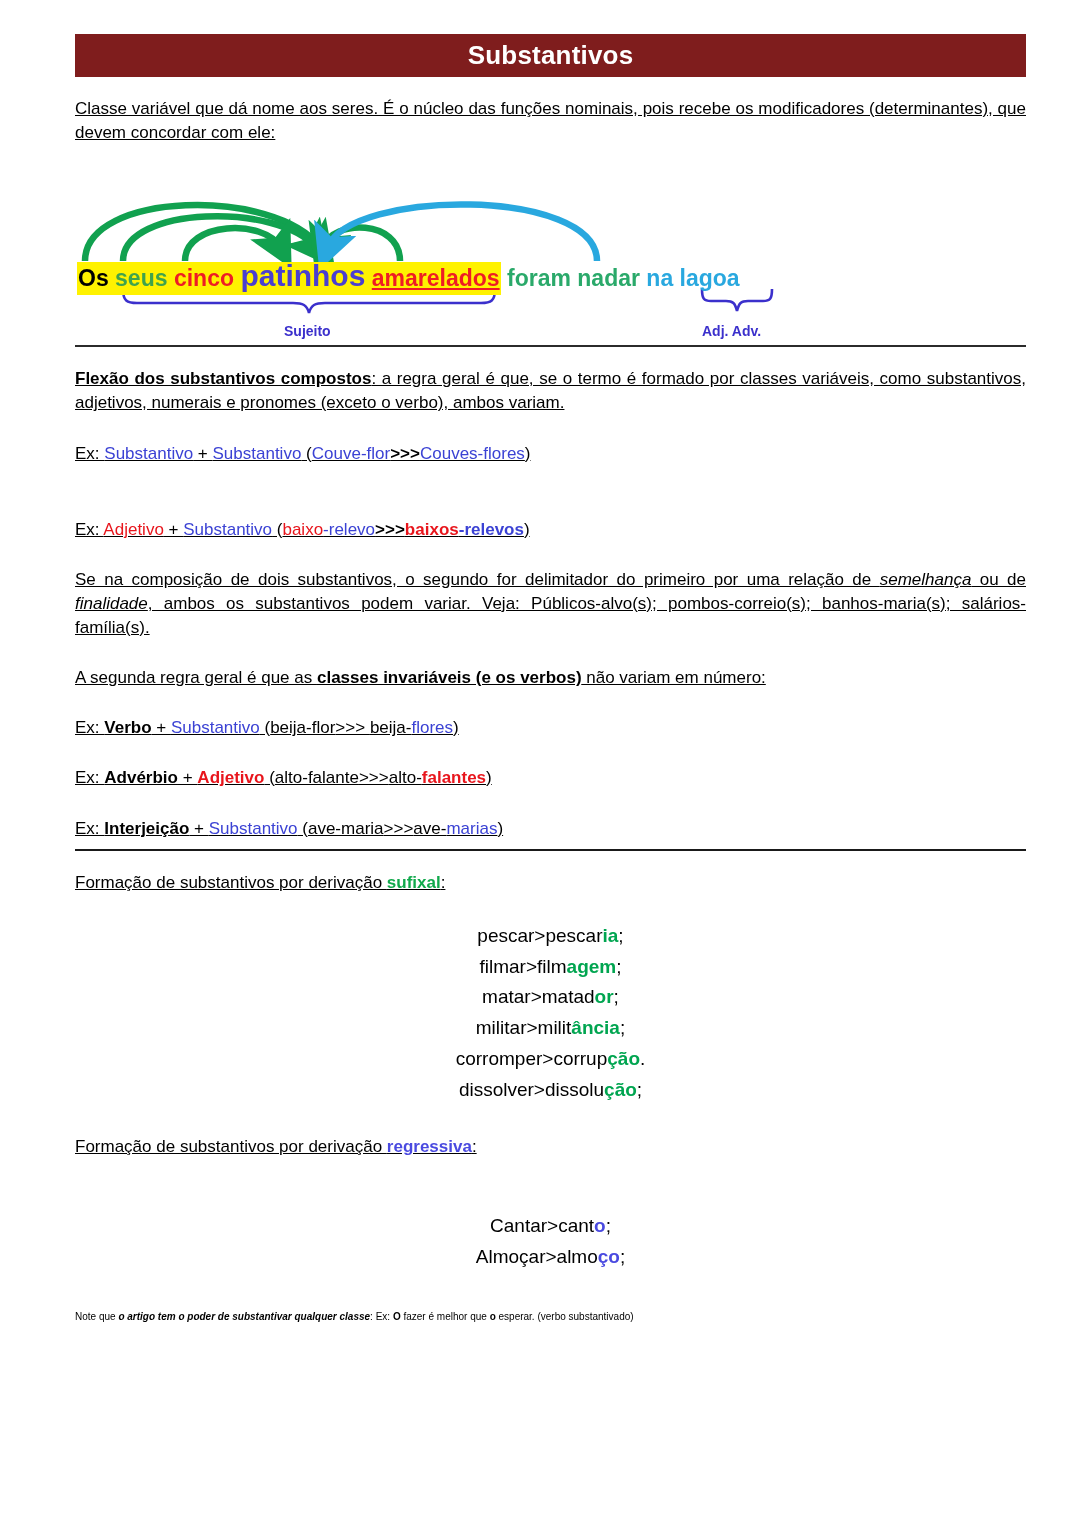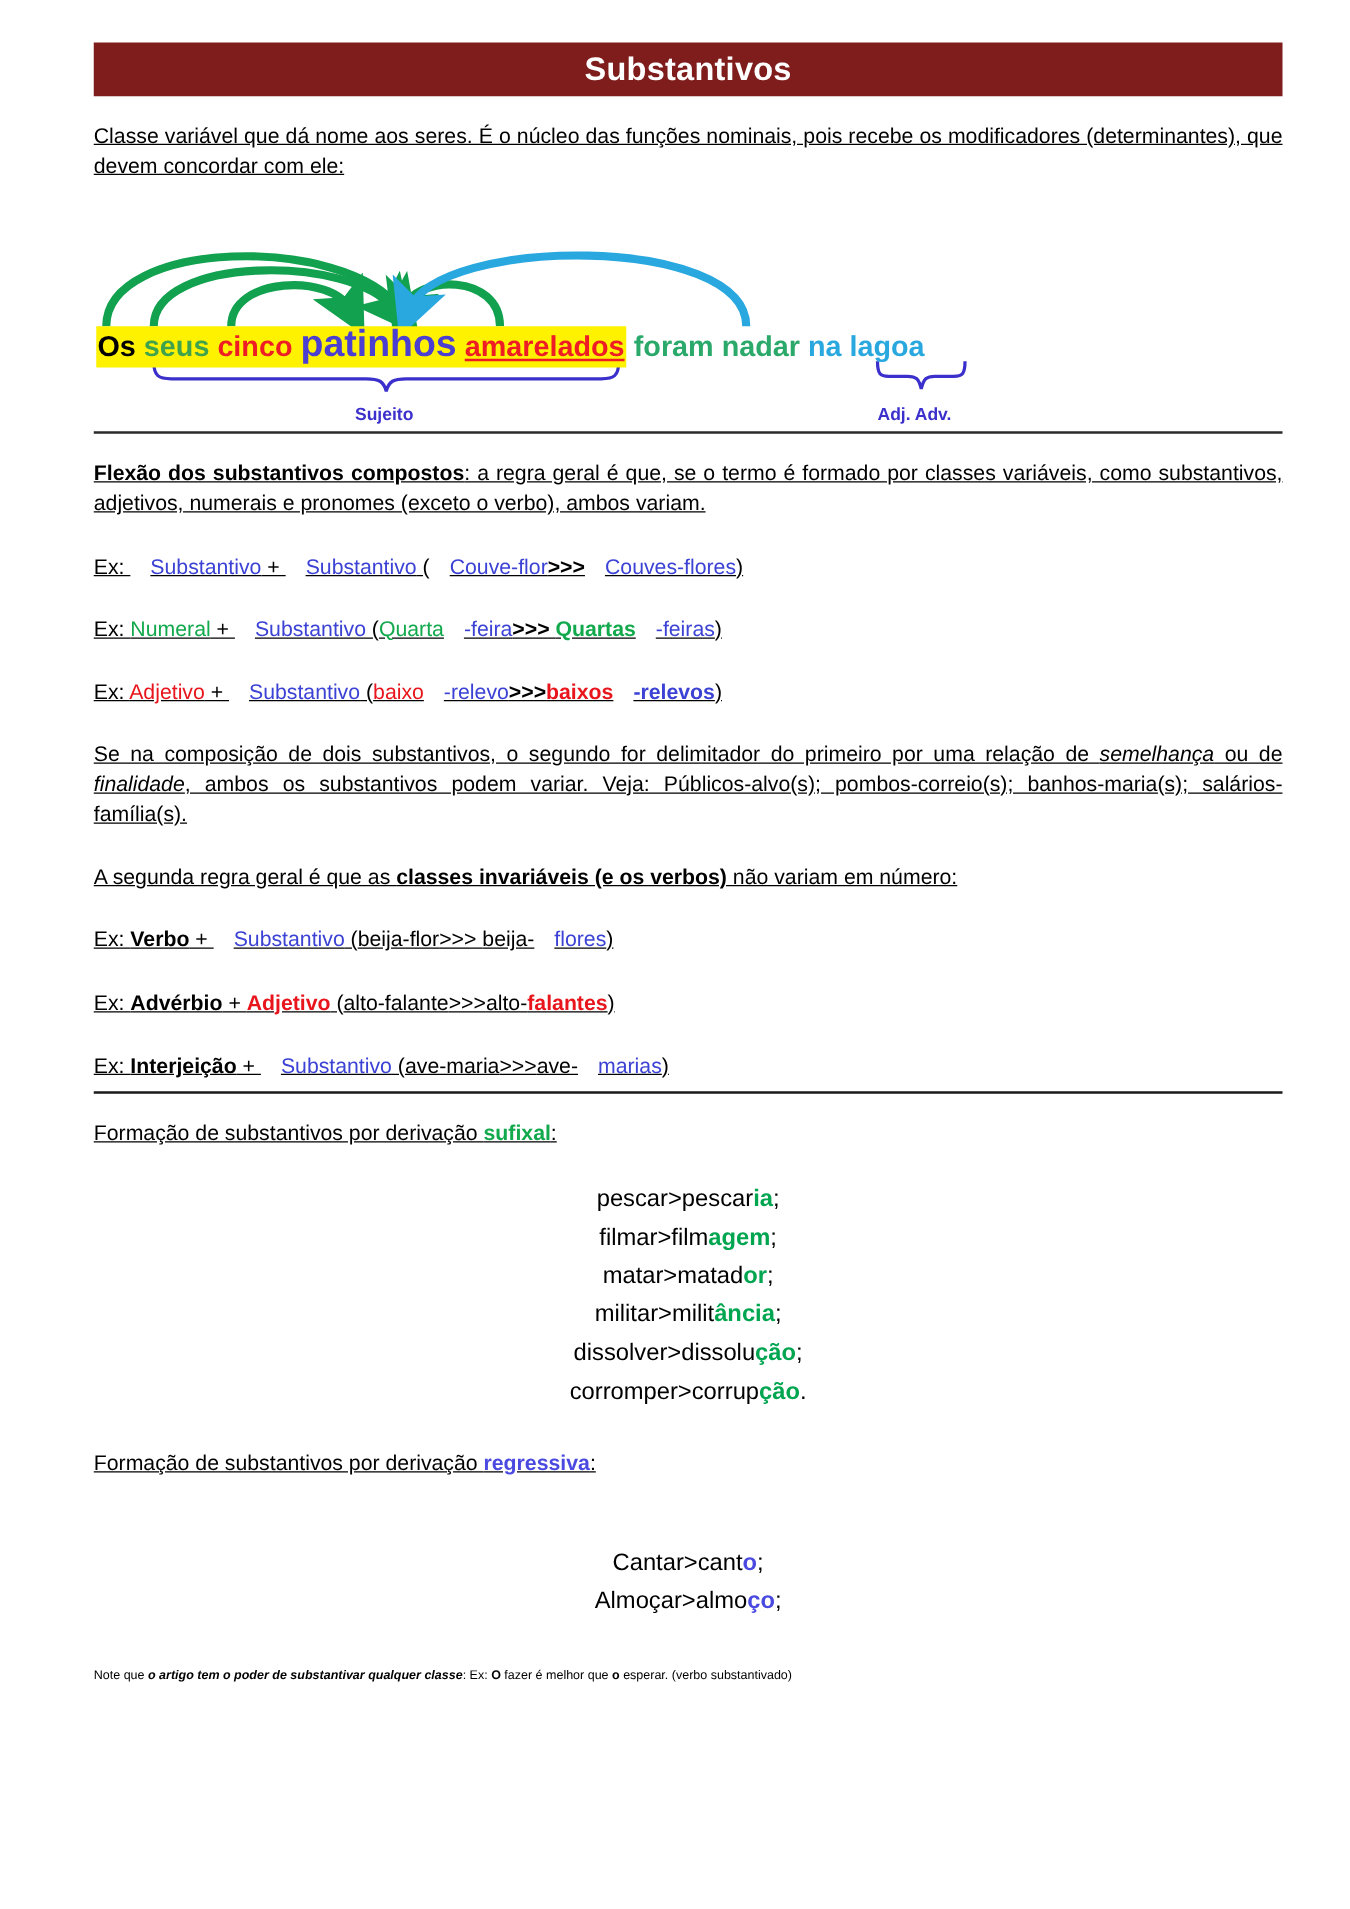--- a/index.html
+++ b/index.html
@@ -55,21 +55,21 @@
     color: #000;
     text-decoration: underline;
   }
   .gap-lg { height: 26px; }
   .gap-md { height: 20px; }
   .gap-xs { height: 8px; }
 
   b, .b { font-weight: bold; }
   i, .i { font-style: italic; }
 
-  .c-blue   { color: #3B42D4; margin-left: 16px; }
+  .c-blue   { color: #3B42D4; }
   .c-blue2  { color: #4A4AE0; }
   .c-green  { color: #11A94C; }
   .c-green2 { color: #00A550; }
   .c-red    { color: #E8151C; }
 
   
   .diagram-wrap {
     position: relative;
     margin-left: 30px;
     margin-right: 9px;
@@ -202,21 +202,20 @@
 
   <div class="content">
     <p class="para"><b>Flexão dos substantivos compostos</b><span>: a regra geral é que, se o termo é formado por classes variáveis, como substantivos, adjetivos, numerais e pronomes (exceto o verbo), ambos variam.</span></p>
 
     <div class="gap-lg"></div>
 
     <p class="para"><span>Ex: </span><span class="c-blue">Substantivo</span><span> + </span><span class="c-blue">Substantivo</span><span> (</span><span class="c-blue">Couve-flor</span><b>&gt;&gt;&gt;</b><span class="c-blue">Couves-flores</span><span>)</span></p>
 
     <div class="gap-lg"></div>
 
-    <p class="para"><span>Ex: </span><span class="c-green">Numeral</span><span> + </span><span class="c-blue">Substantivo</span><span> (</span><span class="c-green">Quarta</span><span class="c-blue">-feira</span><b>&gt;&gt;&gt; </b><b class="c-green">Quartas</b><span class="c-blue">-feiras</span><span>)</span></p>
 
     <div class="gap-lg"></div>
 
     <p class="para"><span>Ex: </span><span class="c-red">Adjetivo</span><span> + </span><span class="c-blue">Substantivo</span><span> (</span><span class="c-red">baixo</span><span class="c-blue">-relevo</span><b>&gt;&gt;&gt;</b><b class="c-red">baixos</b><b class="c-blue">-relevos</b><span>)</span></p>
 
     <div class="gap-lg"></div>
 
     <p class="para"><span>Se na composição de dois substantivos, o segundo for delimitador do primeiro por uma relação de </span><i>semelhança</i><span> ou de </span><i>finalidade</i><span>, ambos os substantivos podem variar. Veja: Públicos-alvo(s); pombos-correio(s); banhos-maria(s); salários-família(s).</span></p>
 
     <div class="gap-lg"></div>
@@ -242,22 +241,22 @@
 
     <p class="para"><span>Formação de substantivos por derivação </span><b class="c-green">sufixal</b><span>:</span></p>
 
     <div style="height:26px"></div>
 
     <div class="center-list">
       <div><span>pescar&gt;pescar</span><b class="c-green2">ia</b><span>;</span></div>
       <div><span>filmar&gt;film</span><b class="c-green2">agem</b><span>;</span></div>
       <div><span>matar&gt;matad</span><b class="c-green2">or</b><span>;</span></div>
       <div><span>militar&gt;milit</span><b class="c-green2">ância</b><span>;</span></div>
+      <div><span>corromper&gt;corrup</span><b class="c-green2">ção</b><span>.</span></div>
       <div><span>dissolver&gt;dissolu</span><b class="c-green2">ção</b><span>;</span></div>
-      <div><span>corromper&gt;corrup</span><b class="c-green2">ção</b><span>.</span></div>
     </div>
 
     <div style="height:30px"></div>
 
     <p class="para"><span>Formação de substantivos por derivação </span><b class="c-blue2">regressiva</b><span>:</span></p>
 
     <div style="height:52px"></div>
 
     <div class="center-list">
       <div><span>Cantar&gt;cant</span><b class="c-blue2">o</b><span>;</span></div>

